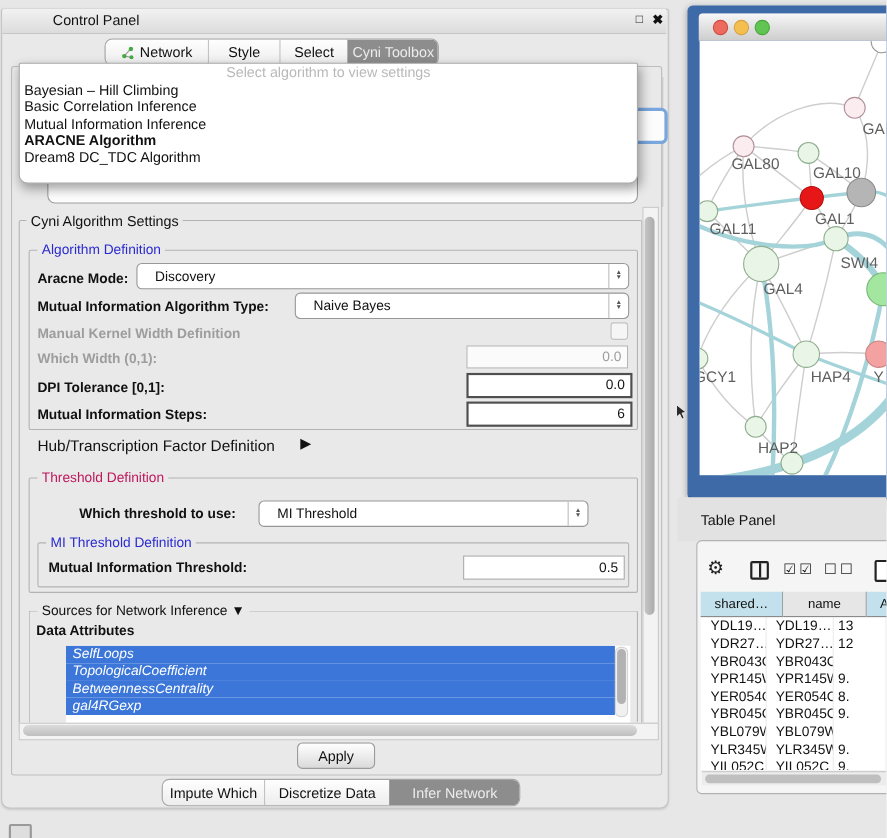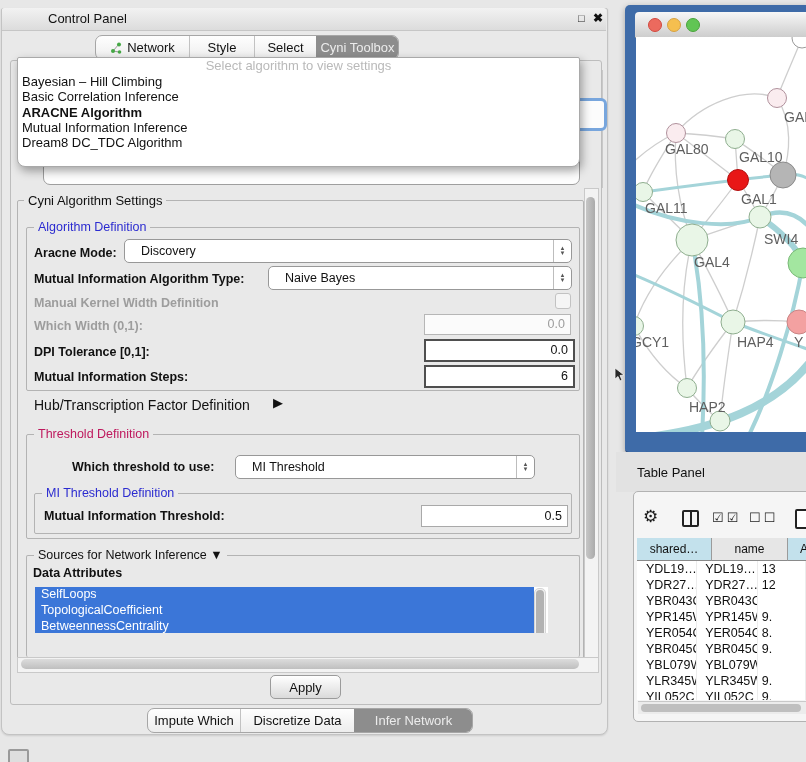--- a/index.html
+++ b/index.html
@@ -145,22 +145,22 @@
     <div class="abs content-panel"></div>
     <div class="abs frag-vline"></div>
     <div class="abs frag-blue"></div>
     <div class="abs frag-combo"></div>
 
     <div class="abs popup">
       <div class="popup-ph">Select algorithm to view settings</div>
       <div id="popup-options">
           <div class="popup-item">Bayesian – Hill Climbing</div>
           <div class="popup-item">Basic Correlation Inference</div>
+          <div class="popup-item">Mutual Information Inference</div>
           <div class="popup-item bold">ARACNE Algorithm</div>
-          <div class="popup-item">Mutual Information Inference</div>
           <div class="popup-item">Dream8 DC_TDC Algorithm</div>
         </div>
     </div>
 
     <div class="grp">
       <div class="abs fs" style="left:17px;top:200px;width:565px;height:465px;"></div>
       <div class="abs legend" style="left:24px;top:193px;font-size:13px;">Cyni Algorithm Settings</div>
 
       <div class="abs fs" style="left:26px;top:227px;width:552px;height:162px;"></div>
       <div class="abs legend" style="left:34px;top:220px;color:#2b2bd0;">Algorithm Definition</div>
@@ -214,21 +214,21 @@
       <div class="abs legend" style="left:42px;top:486px;color:#2b2bd0;">MI Threshold Definition</div>
       <div class="abs blabel" style="left:44px;top:509px;">Mutual Information Threshold:</div>
       <div class="abs tfield norm" style="left:421px;top:505px;width:140px;height:20px;line-height:20px;">0.5</div>
 
       <div class="abs fs" style="left:26px;top:555px;width:552px;height:101px;border-bottom:none;"></div>
       <div class="abs legend" style="left:34px;top:548px;">
         <span>Sources for Network Inference</span>
         <span>▼</span>
       </div>
       <div class="abs blabel" style="left:33px;top:566px;">Data Attributes</div>
-      <div class="abs attr-list" style="left:35px;top:587px;width:513px;height:46px;">
+      <div class="abs attr-list" style="left:60px;top:587px;width:513px;height:71px;font-style:italic;">
         <div id="attr-items">
             <div class="attr-item sel">SelfLoops</div>
             <div class="attr-item sel">TopologicalCoefficient</div>
             <div class="attr-item sel">BetweennessCentrality</div>
             <div class="attr-item sel">gal4RGexp</div>
           </div>
         <div class="list-sb">
             <div class="th"></div>
           </div>
       </div>

